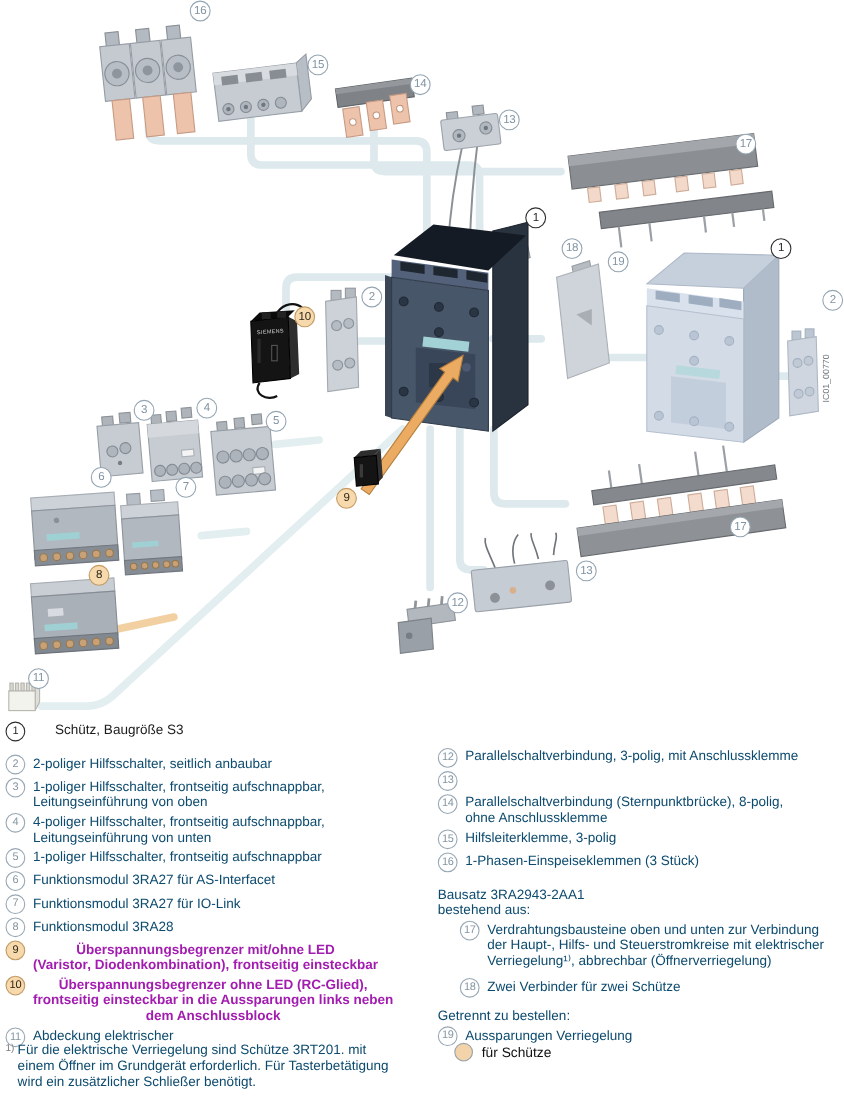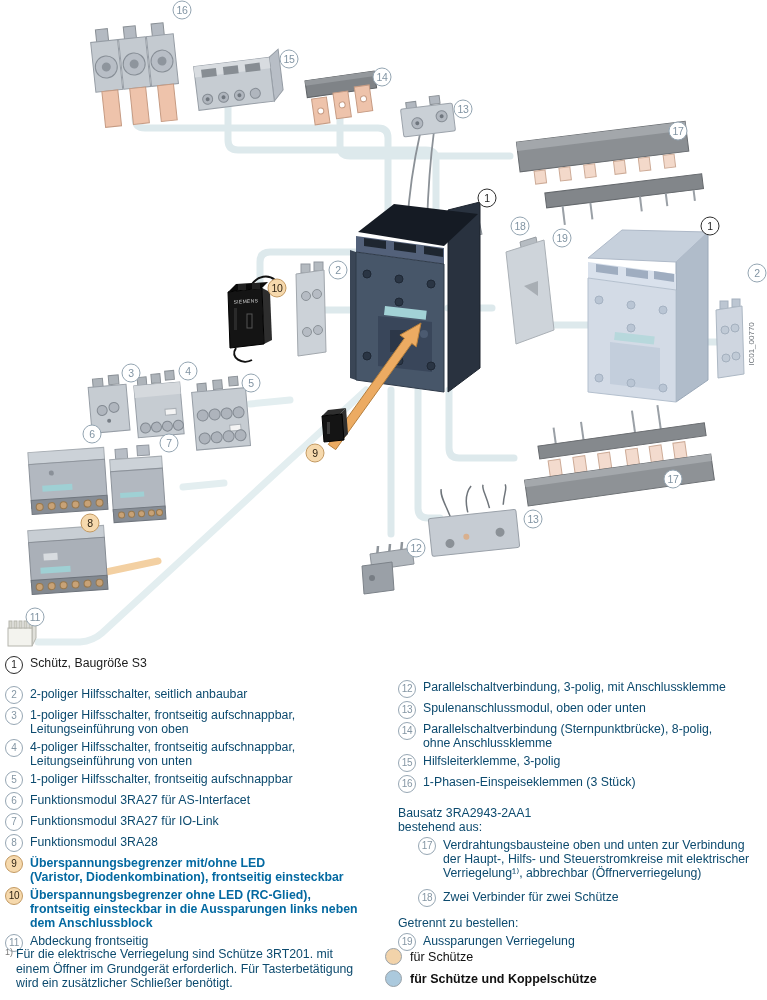--- a/index.html
+++ b/index.html
@@ -18,32 +18,32 @@
 
   
   .legend-left{position:absolute;left:5px;top:655px;width:390px;}
   .legend-right{position:absolute;left:398px;top:679px;width:369px;}
   .leg-item{display:flex;align-items:flex-start;gap:7px;margin-bottom:2.5px;}
   .leg-num{flex:0 0 16px;width:16px;height:16px;border:1.2px solid #97a7b4;border-radius:50%;
            background:#fff;color:#8496a4;font-size:10px;line-height:1;letter-spacing:-0.3px;
            display:flex;align-items:center;justify-content:center;margin-top:0.5px;}
   .leg-text{color:#0c4a6e;font-size:12.3px;line-height:14.3px;white-space:pre;padding-top:1px;}
   .leg-item.v-black .leg-num{border-color:#2b2b2b;color:#1c1c1c;}
-  .leg-item.v-black .leg-text{color:#1c1c1c;}
+  .leg-item.v-black .leg-text{color:#1c1c1c;margin-left:20px;}
   .leg-item.v-orange .leg-num{background:#f6d9ad;border-color:#c39a63;color:#2a1f10;}
-  .leg-item.emphasis .leg-text{color:#0369a1;font-weight:bold;}
+  .leg-item.emphasis .leg-text{color:#a21caf;font-weight:bold;text-align:center;}
   .leg-item.gap{margin-top:12px;}
   .leg-item.gap-sm{margin-top:8px;}
   .leg-item.indent{margin-left:20px;}
 
   .footnote{position:absolute;left:5px;top:947px;width:385px;display:flex;gap:3px;}
   .fn-marker{color:#7a7a7a;font-size:9px;line-height:1;padding-top:1px;}
   .fn-text{color:#0c4a6e;font-size:12.3px;line-height:14.6px;white-space:pre;}
 
-  .color-key{position:absolute;left:385px;top:948px;text-align:right;}
+  .color-key{position:absolute;left:413px;top:948px;text-align:right;}
   .key-item{display:flex;align-items:center;gap:8px;margin-bottom:5px;}
   .key-circle{flex:0 0 15px;width:15px;height:15px;border-radius:50%;border:1px solid #9aa2a8;}
   .key-label{color:#111;font-size:12.5px;}
   .key-item.emphasis .key-label{font-weight:bold;}
 </style>
 </head>
 <body>
 
 <div class="page">
 
@@ -491,33 +491,32 @@
 (Varistor, Diodenkombination), frontseitig einsteckbar</span>
       </div>
       <div class="leg-item v-orange emphasis">
         <span class="leg-num">10</span>
         <span class="leg-text">Überspannungsbegrenzer ohne LED (RC-Glied),
 frontseitig einsteckbar in die Aussparungen links neben
 dem Anschlussblock</span>
       </div>
       <div class="leg-item">
         <span class="leg-num">11</span>
-        <span class="leg-text">Abdeckung frontseitig</span>
+        <span class="leg-text">Abdeckung elektrischer</span>
       </div>
     </div>
 
   <div class="legend-right">
 
   <div class="leg-item">
         <span class="leg-num">12</span>
         <span class="leg-text">Parallelschaltverbindung, 3-polig, mit Anschlussklemme</span>
       </div>
       <div class="leg-item">
         <span class="leg-num">13</span>
-        <span class="leg-text">Spulenanschlussmodul, oben oder unten</span>
       </div>
       <div class="leg-item">
         <span class="leg-num">14</span>
         <span class="leg-text">Parallelschaltverbindung (Sternpunktbrücke), 8-polig,
 ohne Anschlussklemme</span>
       </div>
       <div class="leg-item">
         <span class="leg-num">15</span>
         <span class="leg-text">Hilfsleiterklemme, 3-polig</span>
       </div>
@@ -556,19 +555,15 @@
 einem Öffner im Grundgerät erforderlich. Für Tasterbetätigung
 wird ein zusätzlicher Schließer benötigt.</span>
   </div>
 
   <div class="color-key">
 
   <div class="key-item">
         <span class="key-circle" style="background: rgb(242, 211, 170);"></span>
         <span class="key-label">für Schütze</span>
       </div>
-      <div class="key-item emphasis">
-        <span class="key-circle" style="background: rgb(171, 201, 221);"></span>
-        <span class="key-label">für Schütze und Koppelschütze</span>
-      </div>
     </div>
 
 </div>
 
 </body></html>

